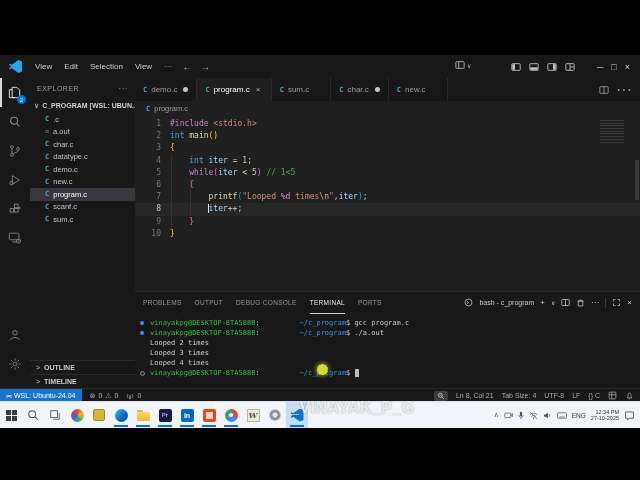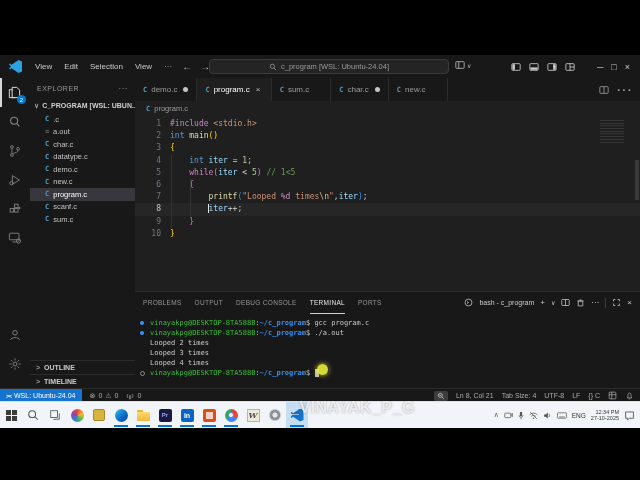--- a/index.html
+++ b/index.html
@@ -72,21 +72,21 @@
   .panelRight{margin-left:auto;display:flex;align-items:center;gap:6px;color:#cccccc;font-size:7px;}
   .panelRight .pi{font-size:8px;color:#cccccc;}
   .psep{width:1px;height:10px;background:#3c3c3c;}
   .terminal{position:absolute;top:26px;left:5px;right:6px;bottom:0;font-family:"DejaVu Sans Mono",monospace;font-size:7px;line-height:10px;color:#cccccc;}
   .tline{display:flex;align-items:center;white-space:pre;}
   .slot{flex:0 0 10px;display:flex;align-items:center;}
   .deco{width:4px;height:4px;border-radius:50%;}
   .deco.ok{background:#3794ff;}
   .deco.pending{border:1px solid #8a8a8a;width:3px;height:3px;}
   .tuser{color:#3dbf3d;font-weight:normal;}
-  .tpath{color:#3b8eea;font-weight:bold;}
+  .tpath{color:#3b8eea;font-weight:normal;margin-left:40px;}
   .tplain{color:#cccccc;}
   .tcursor{display:inline-block;width:4px;height:8px;background:#bdbdbd;margin-left:1px;}
 
   
   .statusbar{position:absolute;left:0;top:333px;width:640px;height:13px;background:#181818;border-top:1px solid #2b2b2b;display:flex;align-items:center;font-size:7px;color:#ababab;}
   .remoteBadge{background:#1673cf;color:#ffffff;height:100%;display:flex;align-items:center;gap:3px;padding:0 6px;font-size:7px;}
   .remoteGlyph{font-size:6px;letter-spacing:-1px;font-weight:bold;}
   .sGroup{display:flex;align-items:center;gap:3px;margin-left:8px;}
   .statusRight{margin-left:auto;display:flex;align-items:center;gap:8px;padding-right:6px;}
   .zoomChip{background:#3d3d3d;border-radius:2px;padding:1px 3px;display:flex;align-items:center;}
@@ -138,27 +138,20 @@
       <div class="vslogo"></div>
       <span id="menus" style="display:flex">
           <span class="menu">View</span>
           <span class="menu">Edit</span>
           <span class="menu">Selection</span>
           <span class="menu">View</span>
           <span class="menu dim">···</span>
         </span>
       <span class="navArrow">←</span>
       <span class="navArrow">→</span>
-      <div class="searchbox">
-        <svg width="8" height="8" viewBox="0 0 12 12">
-            <circle cx="5" cy="5" r="3.2" fill="none" stroke="#9a9a9a" stroke-width="1.2"></circle>
-            <line x1="7.6" y1="7.6" x2="10.6" y2="10.6" stroke="#9a9a9a" stroke-width="1.2"></line>
-          </svg>
-        <span>c_program [WSL: Ubuntu-24.04]</span>
-      </div>
       <div class="layoutBtn">
         <svg width="10" height="10" viewBox="0 0 12 12">
             <rect x="1" y="2" width="10" height="8" rx="1" fill="none" stroke="#bbb"></rect>
             <line x1="4.5" y1="2" x2="4.5" y2="10" stroke="#bbb"></line>
           </svg>
         <span>∨</span>
       </div>
       <div class="tbRight">
         <svg width="10" height="10" viewBox="0 0 12 12">
             <rect x="1" y="2" width="10" height="8" rx="1" fill="none" stroke="#ccc"></rect>

